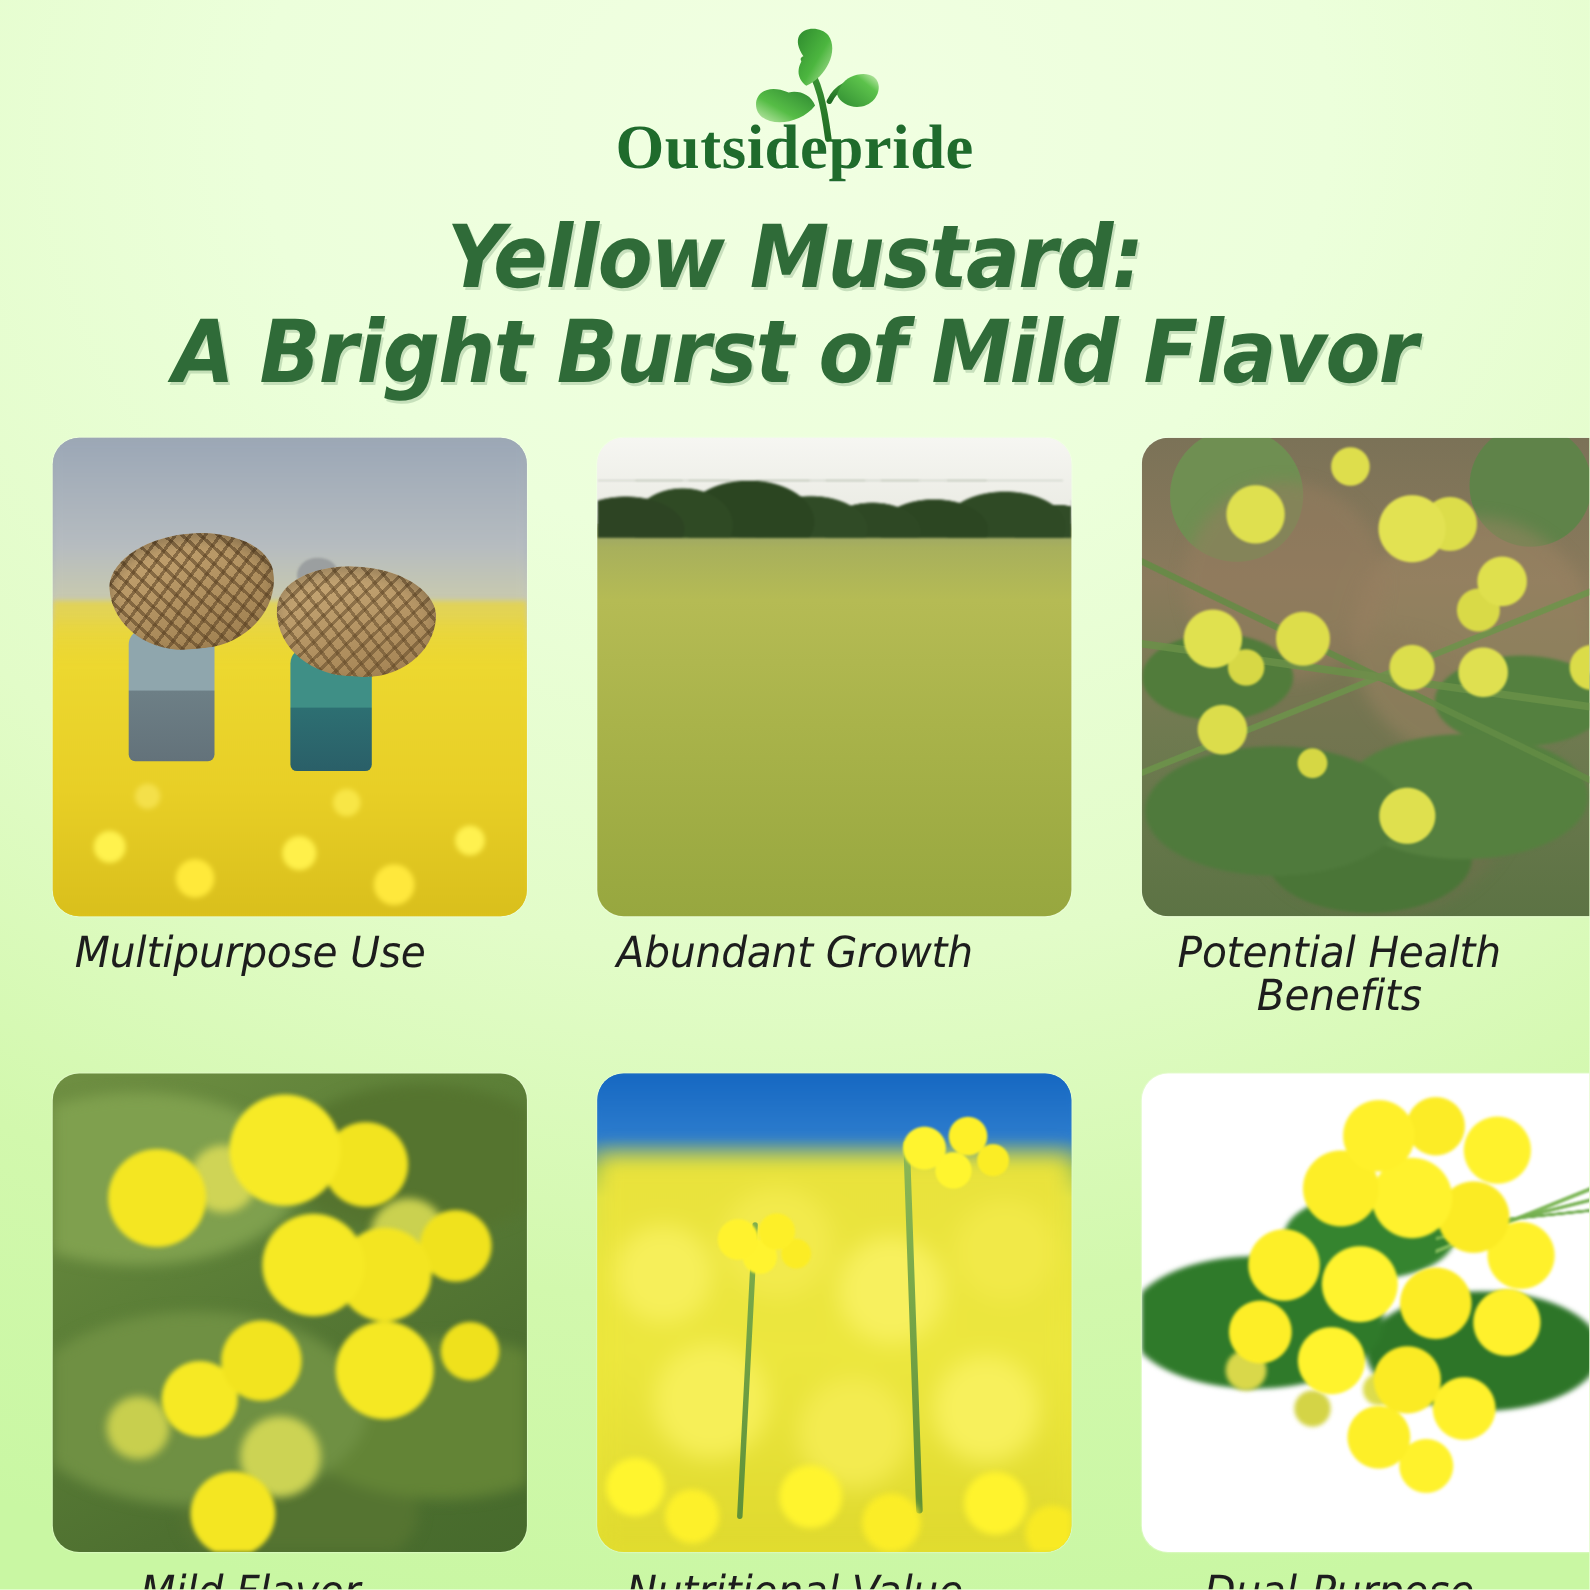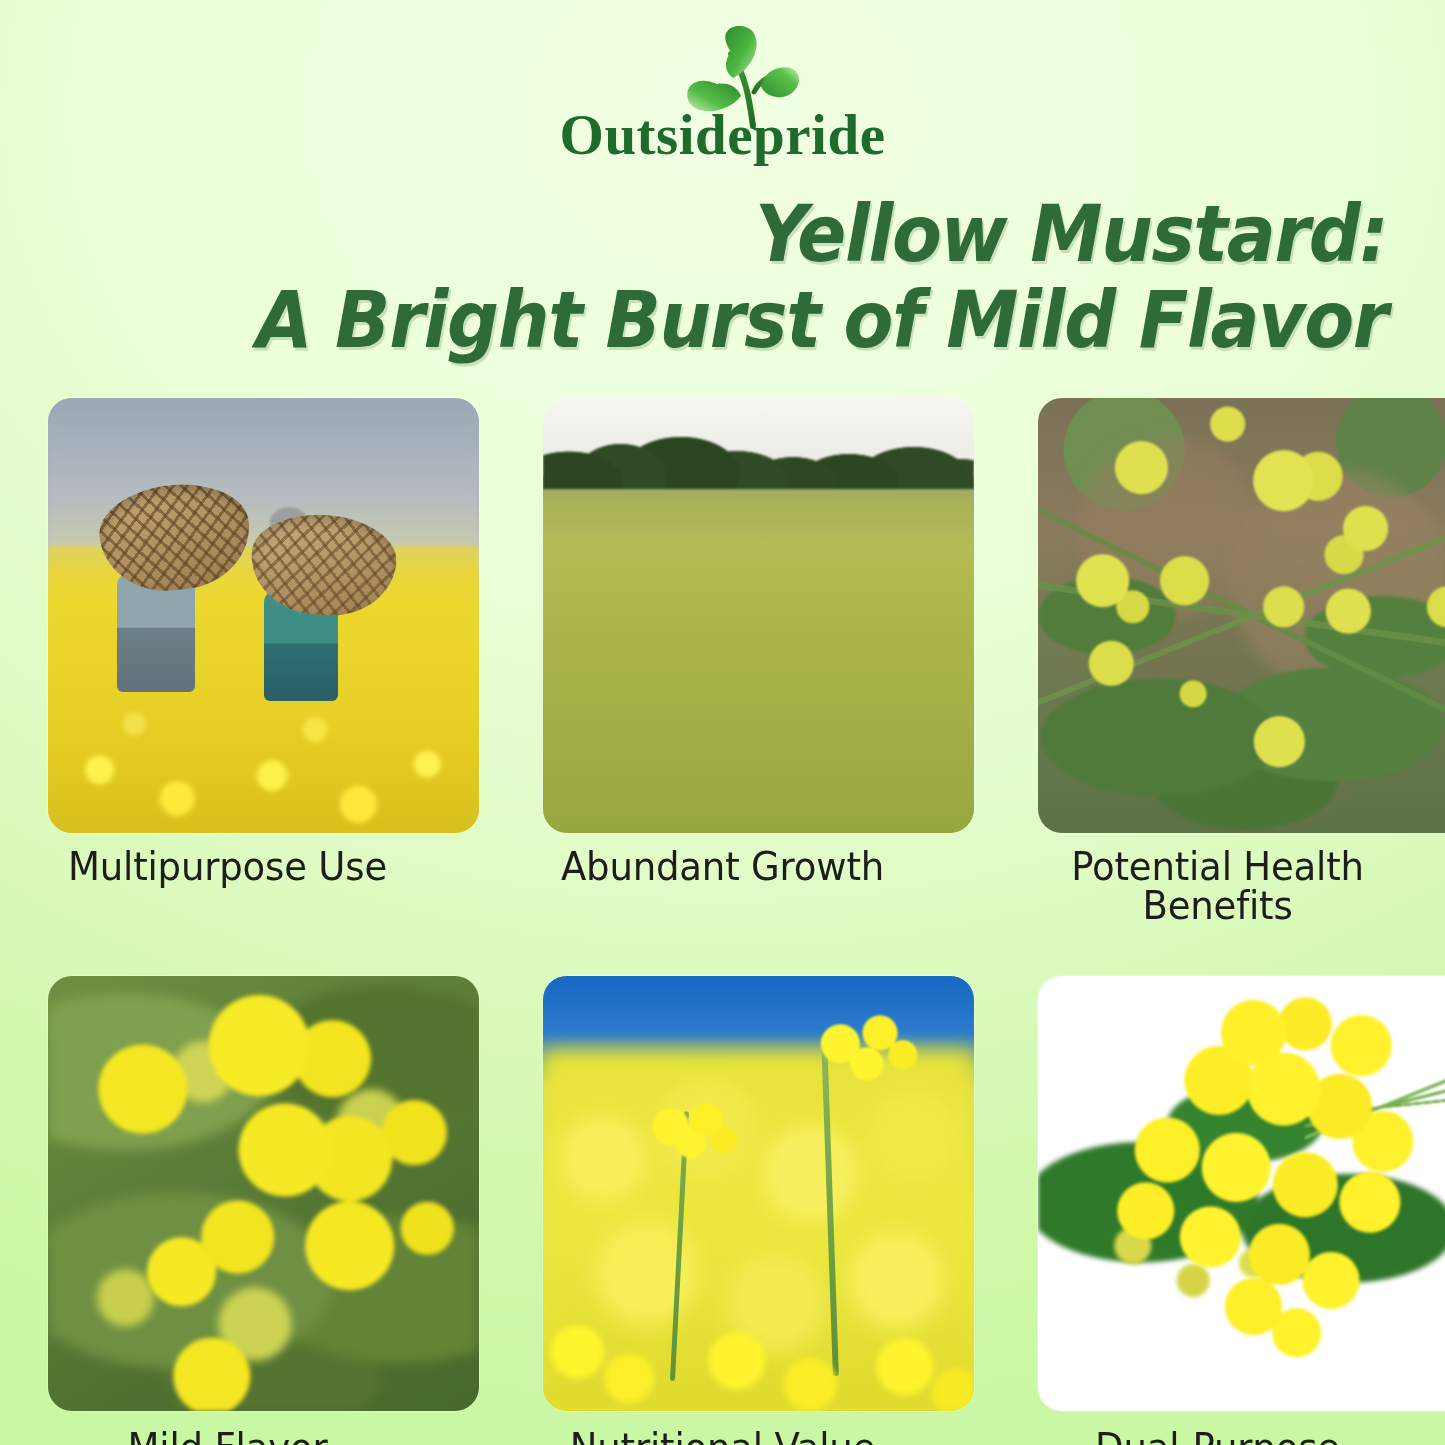--- a/index.html
+++ b/index.html
@@ -15,37 +15,37 @@
     overflow:hidden;
   }
   
   .logo-wrap{position:absolute;left:0;right:0;top:18px;height:170px;
     display:flex;flex-direction:column;align-items:center;justify-content:flex-start;}
   .logo-mark{width:150px;height:118px;position:relative;margin-left:18px;}
   .logo-word{font-family:"Liberation Serif", serif;font-weight:700;
     font-size:57px;color:#1f6b2c;letter-spacing:0.5px;margin-top:-34px;
     text-shadow:0 1px 0 rgba(255,255,255,.6);}
   
-  .title-block{position:absolute;left:0;right:0;top:196px;text-align:right;}
+  .title-block{position:absolute;left:0;right:0;top:196px;text-align:center;}
   .title-line{
     font-family:"DejaVu Sans", sans-serif;
     font-weight:700;font-style:italic;
     color:#2f6b38;
     letter-spacing:-1.5px;
     line-height:0.98;
     transform:scaleX(0.92);
     text-shadow:2px 3px 0 rgba(120,160,120,.33);
     white-space:nowrap;
   }
   .title-1{font-size:79px;}
   .title-2{font-size:79px;margin-top:9px;}
   
   .grid{position:absolute;left:48px;top:398px;width:1349px;}
   .row{display:flex;justify-content:space-between;}
-  .cell{width:359px;}
+  .cell{width:359px;font-style:italic;}
   .photo{
     width:431px;height:435px;border-radius:24px;overflow:hidden;position:relative;
     box-shadow:0 0 0 1px rgba(255,255,255,.25);
   }
   .caption{
     text-align:center;color:#1d1d1d;font-size:39px;line-height:1.0;
     margin-top:14px;letter-spacing:-.2px;transform:scaleX(.95);
     font-family:"DejaVu Sans", sans-serif;font-weight:400;
   }
   .row2{margin-top:51px;}

